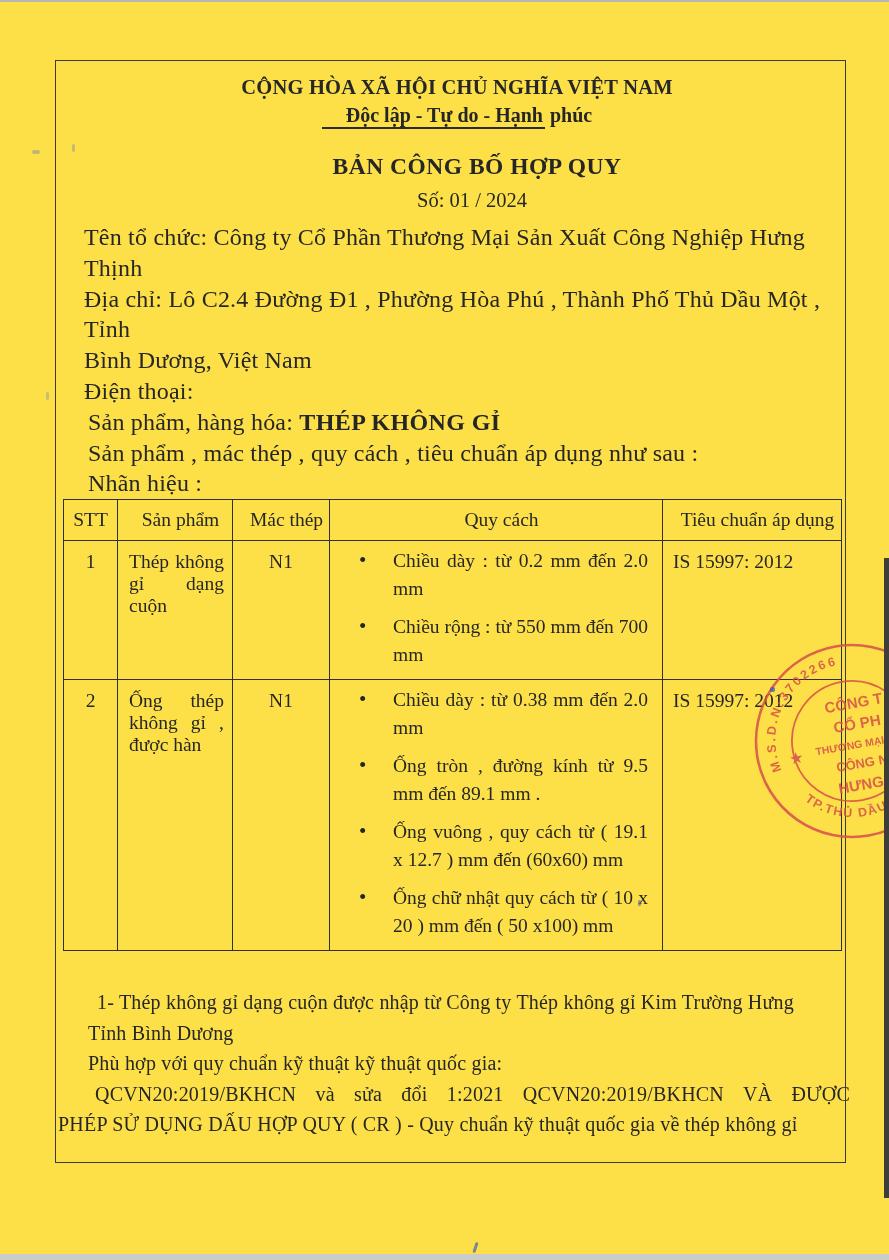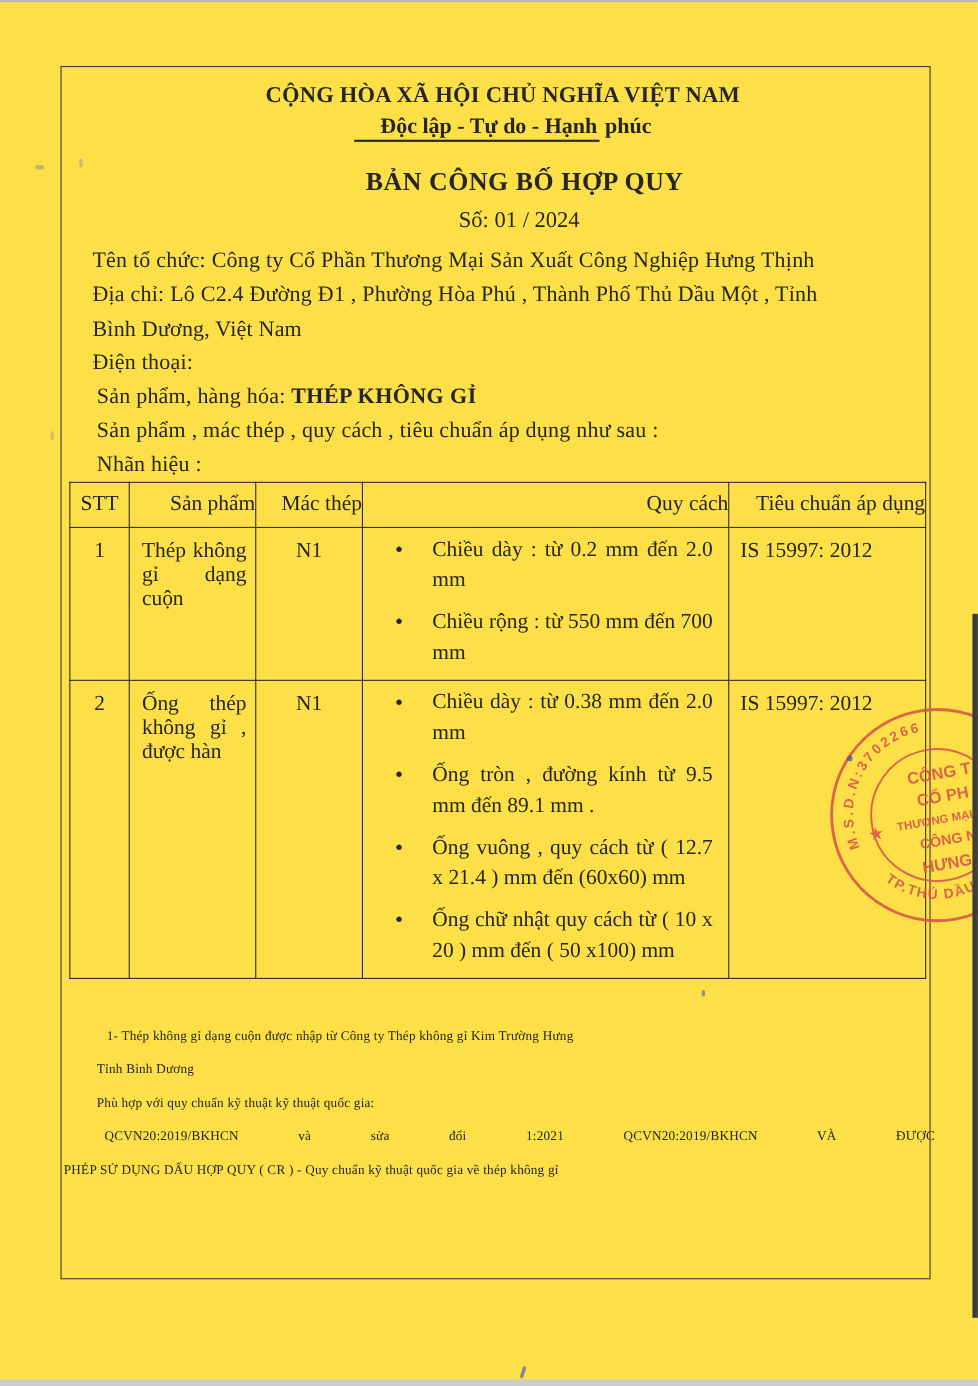--- a/index.html
+++ b/index.html
@@ -27,44 +27,44 @@
   }
 
   
   .content { position:absolute; left:57px; top:0; width:800px; }
   .nat-line1 { margin:76px 0 0 0; text-align:center; font-weight:bold; font-size:20.5px; letter-spacing:.2px; }
   .nat-motto { margin-top:5px; text-align:center; font-weight:bold; font-size:20px; }
   .motto-underline { border-bottom:2.5px solid #2a2a2a; padding:0 2px 1px 24px; }
   .doc-title { margin-top:26px; text-align:center; font-weight:bold; font-size:23.5px; letter-spacing:.5px;padding-left:40px; }
   .doc-number { margin-top:9px; text-align:center; font-size:20.5px;padding-left:30px; }
 
-  .info { margin-top:10px; font-size:20px; line-height:30.8px; letter-spacing:.2px; }
+  .info { margin-top:10px; font-size:24px; line-height:30.8px; letter-spacing:.2px; }
   .ml27 { margin-left:27px; }
   .ml31 { margin-left:31px; }
   .product-value { font-weight:bold; letter-spacing:.4px;text-align:center; }
 
   
   table.spec {
     margin:0 0 0 6px; width:778px; border-collapse:collapse;
     font-size:19.5px; color:#262626; table-layout:fixed;
   }
   table.spec th, table.spec td { border:1.6px solid #2f2f2e; vertical-align:top; font-weight:normal; }
-  table.spec th { height:40px; vertical-align:middle; text-align:right; padding:0 0 0 11px; }
+  table.spec th { height:40px; vertical-align:middle; text-align:center; padding:0 0 0 11px; }
   table.spec th.c-stt { text-align:center; padding:0; }
   td.c-stt { text-align:center; padding-top:10px; }
   td.c-sp  { padding:10px 8px 0 11px; text-align:justify; }
   td.c-mt  { text-align:center; padding-top:10px; }
   td.c-qc  { padding:6px 14px 0 0; }
   td.c-tc  { padding:10px 4px 0 10px; }
   ul.bullets { margin:0; padding:0 0 0 63px; list-style:none; }
   ul.bullets li { position:relative; text-align:justify; margin:0 0 10px 0; line-height:28px; }
   ul.bullets li::before { content:"\2022"; position:absolute; left:-34px; top:-1px; font-size:21px; }
 
   
-  .notes { margin-top:36px; font-size:12px; line-height:30.5px; letter-spacing:.2px; }
+  .notes { margin-top:36px; font-size:20px; line-height:30.5px; letter-spacing:.2px; }
   .note1-l1 { margin-left:40px; }
   .note1-l2 { margin-left:31px; }
   .note2 { width:732px; padding-left:68px; text-indent:-30px; text-align:justify; }
   .province   { margin-left:31px; }
   .conformity { margin-left:31px; }
   .reg-line1 { margin-left:38px; width:755px; text-align-last:justify; }
   .reg-line2 { margin-left:1px; white-space:nowrap; letter-spacing:.2px; }
 
   
   .stamp { position:absolute; left:752px; top:641px; width:200px; height:200px; opacity:.88; }
@@ -125,21 +125,21 @@
         <td class="c-tc">IS 15997: 2012</td>
       </tr>
       <tr style="height:226px">
         <td class="c-stt">2</td>
         <td class="c-sp">Ống thép không gỉ , được hàn</td>
         <td class="c-mt">N1</td>
         <td class="c-qc">
               <ul class="bullets">
                 <li>Chiều dày : từ 0.38 mm đến 2.0 mm</li>
                 <li>Ống tròn , đường kính từ 9.5 mm đến 89.1 mm .</li>
-                <li>Ống vuông , quy cách từ ( 12.7 x 21.4 ) mm đến (60x60) mm</li>
+                <li>Ống vuông , quy cách từ ( 19.1 x 12.7 ) mm đến (60x60) mm</li>
                 <li>Ống chữ nhật quy cách từ ( 10 x 20 ) mm đến ( 50 x100) mm</li>
               </ul>
             </td>
         <td class="c-tc">IS 15997: 2012</td>
       </tr>
     </tbody>
       </table>
 
     <div class="notes">
       <div class="note1-l1">1-  Thép không gỉ dạng cuộn được nhập từ Công ty Thép không gỉ Kim Trường Hưng</div>

